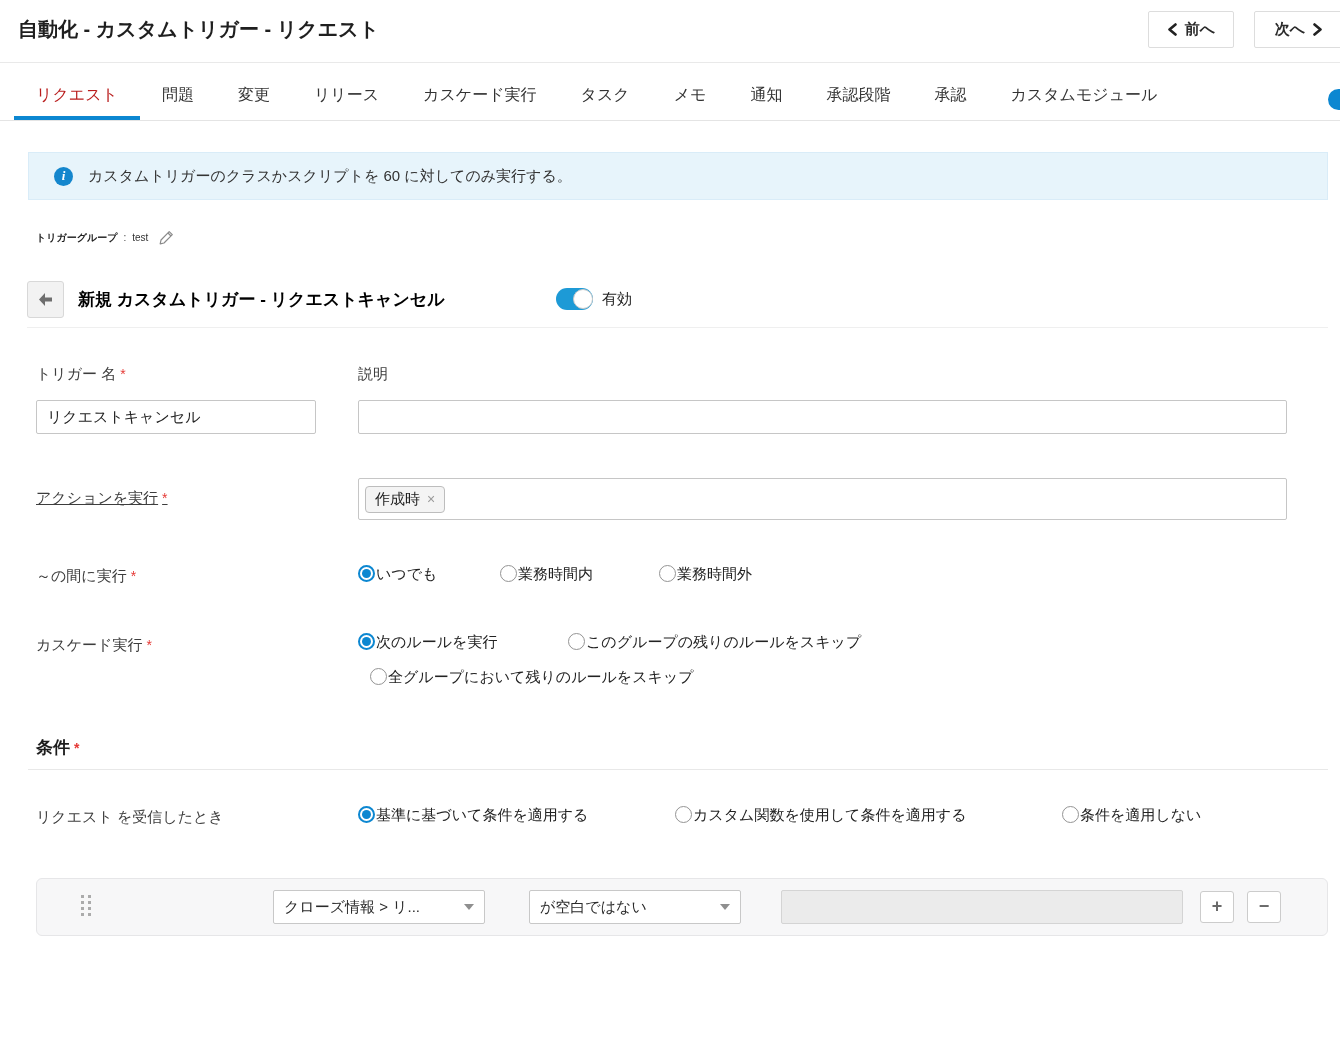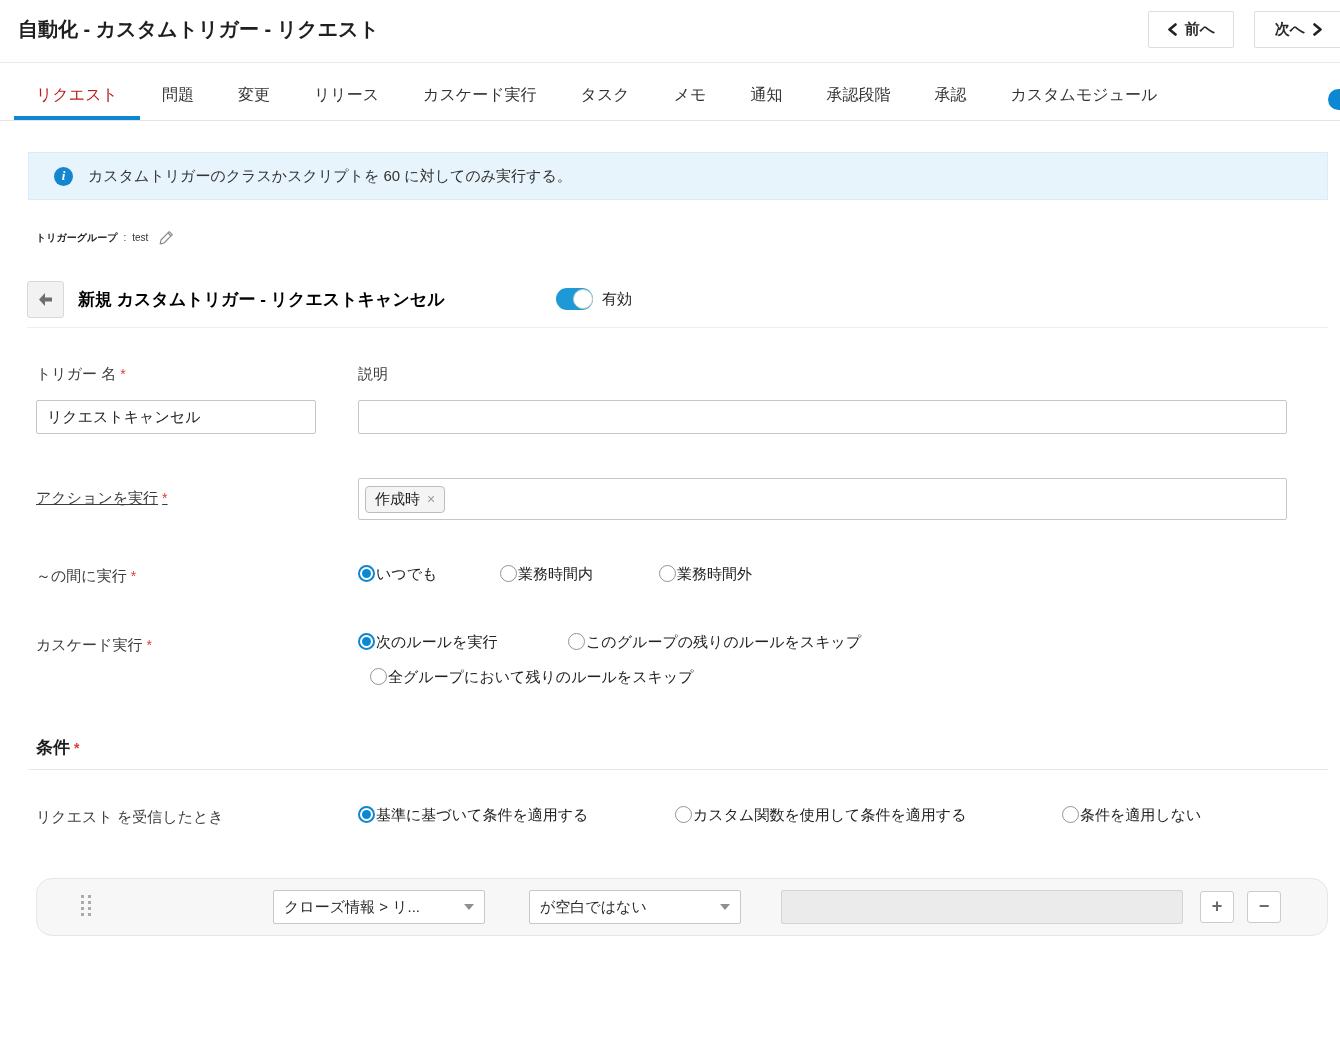--- a/index.html
+++ b/index.html
@@ -67,21 +67,21 @@
   .radio.checked { border:2px solid #0c87d1; }
   .radio.checked::after { content:""; position:absolute; left:50%; top:50%; width:9px; height:9px; margin:-4.5px 0 0 -4.5px;
                           border-radius:50%; background:#0c87d1; }
   .radio-label { font-size:15px; color:#222; white-space:nowrap; }
 
   
   .sec-title { position:absolute; left:36px; top:736px; font-size:17px; font-weight:700; color:#1c1c1c; }
   .sec-divider { position:absolute; left:28px; right:12px; top:769px; height:1px; background:#e8e8e8; }
 
   .cond-row { position:absolute; left:36px; width:1292px; height:58px; background:#f7f7f8;
-              border:1px solid #e6e6e8; border-radius:16px; }
+              border:1px solid #e6e6e8; border-radius:6px; }
   .row1 { top:878px; } .row2 { top:966px; }
   .drag { position:absolute; left:44px; top:16px; display:grid; grid-template-columns:3px 3px; grid-auto-rows:3px;
           gap:3px 4px; cursor:grab; }
   .drag i { background:#ababab; }
   .dd { position:absolute; top:11px; height:34px; background:#fff; border:1px solid #c8c8c8; border-radius:2px;
         display:flex; align-items:center; justify-content:space-between; padding:0 10px; font-size:15px; color:#2a2a2a;
         cursor:pointer; white-space:nowrap; }
   .caret { width:0; height:0; border-left:5px solid transparent; border-right:5px solid transparent;
            border-top:6px solid #8f8f8f; flex:0 0 auto; margin-left:8px; }
   .caret.dark { border-top-color:#3a3a3a; }

